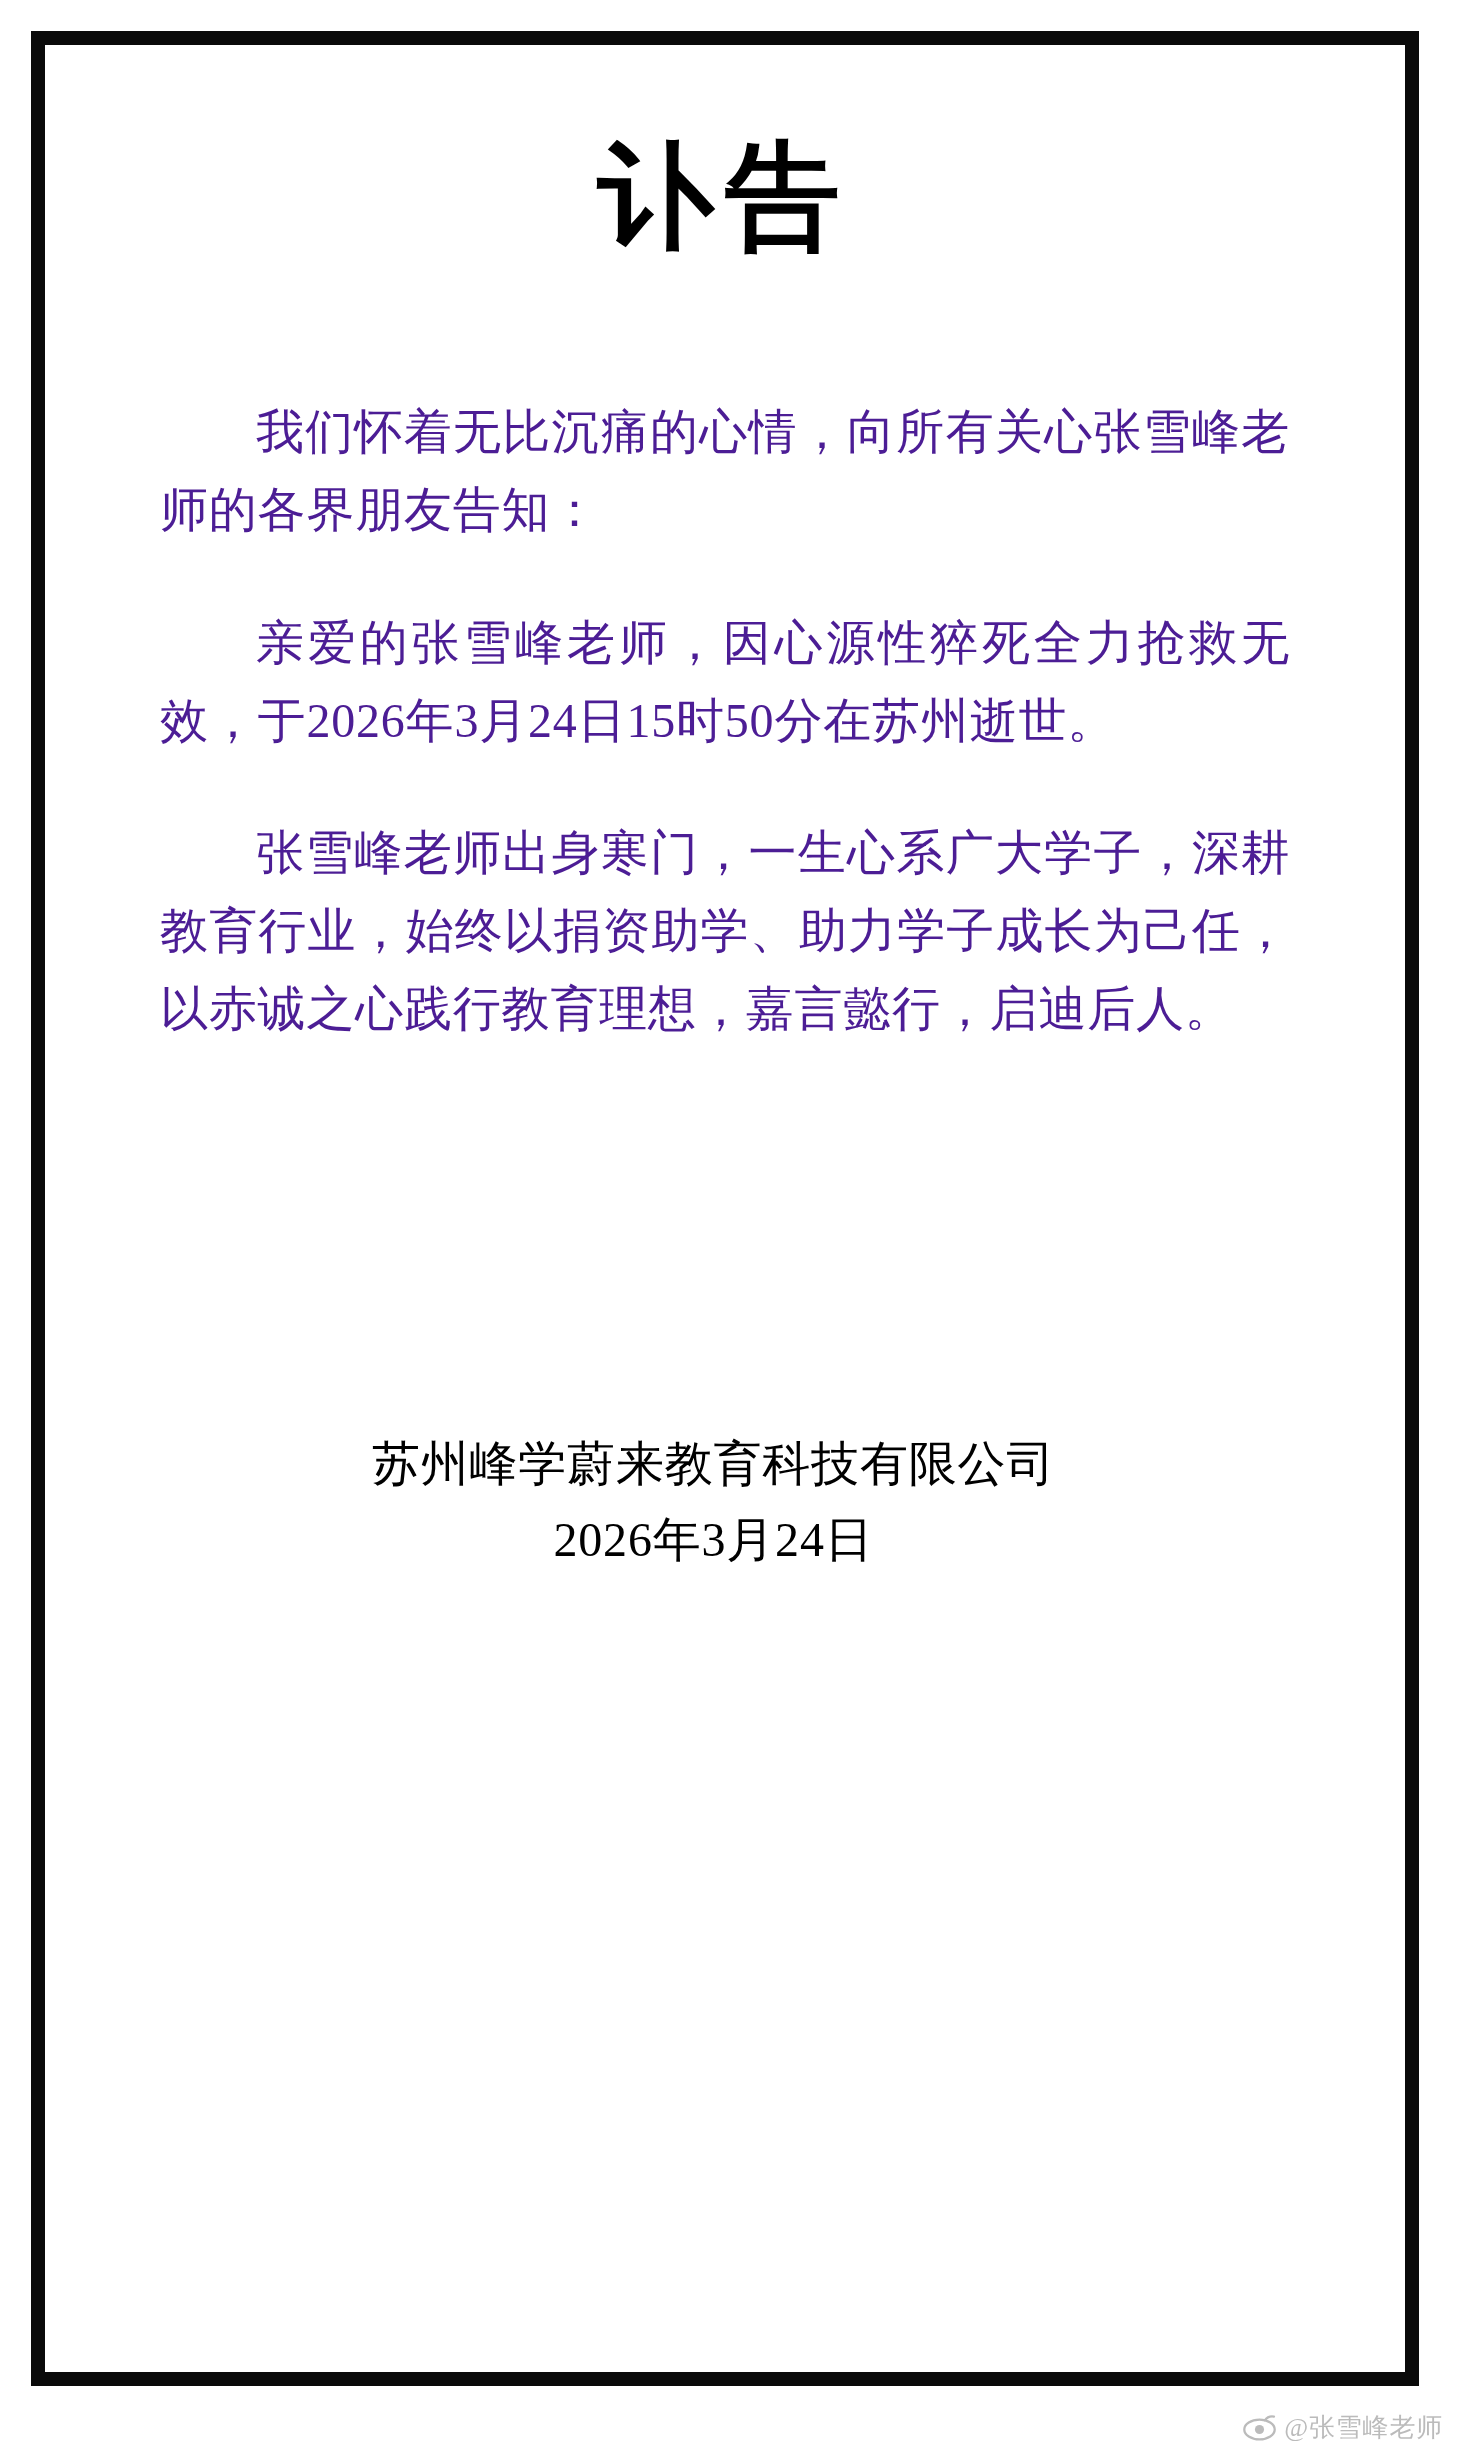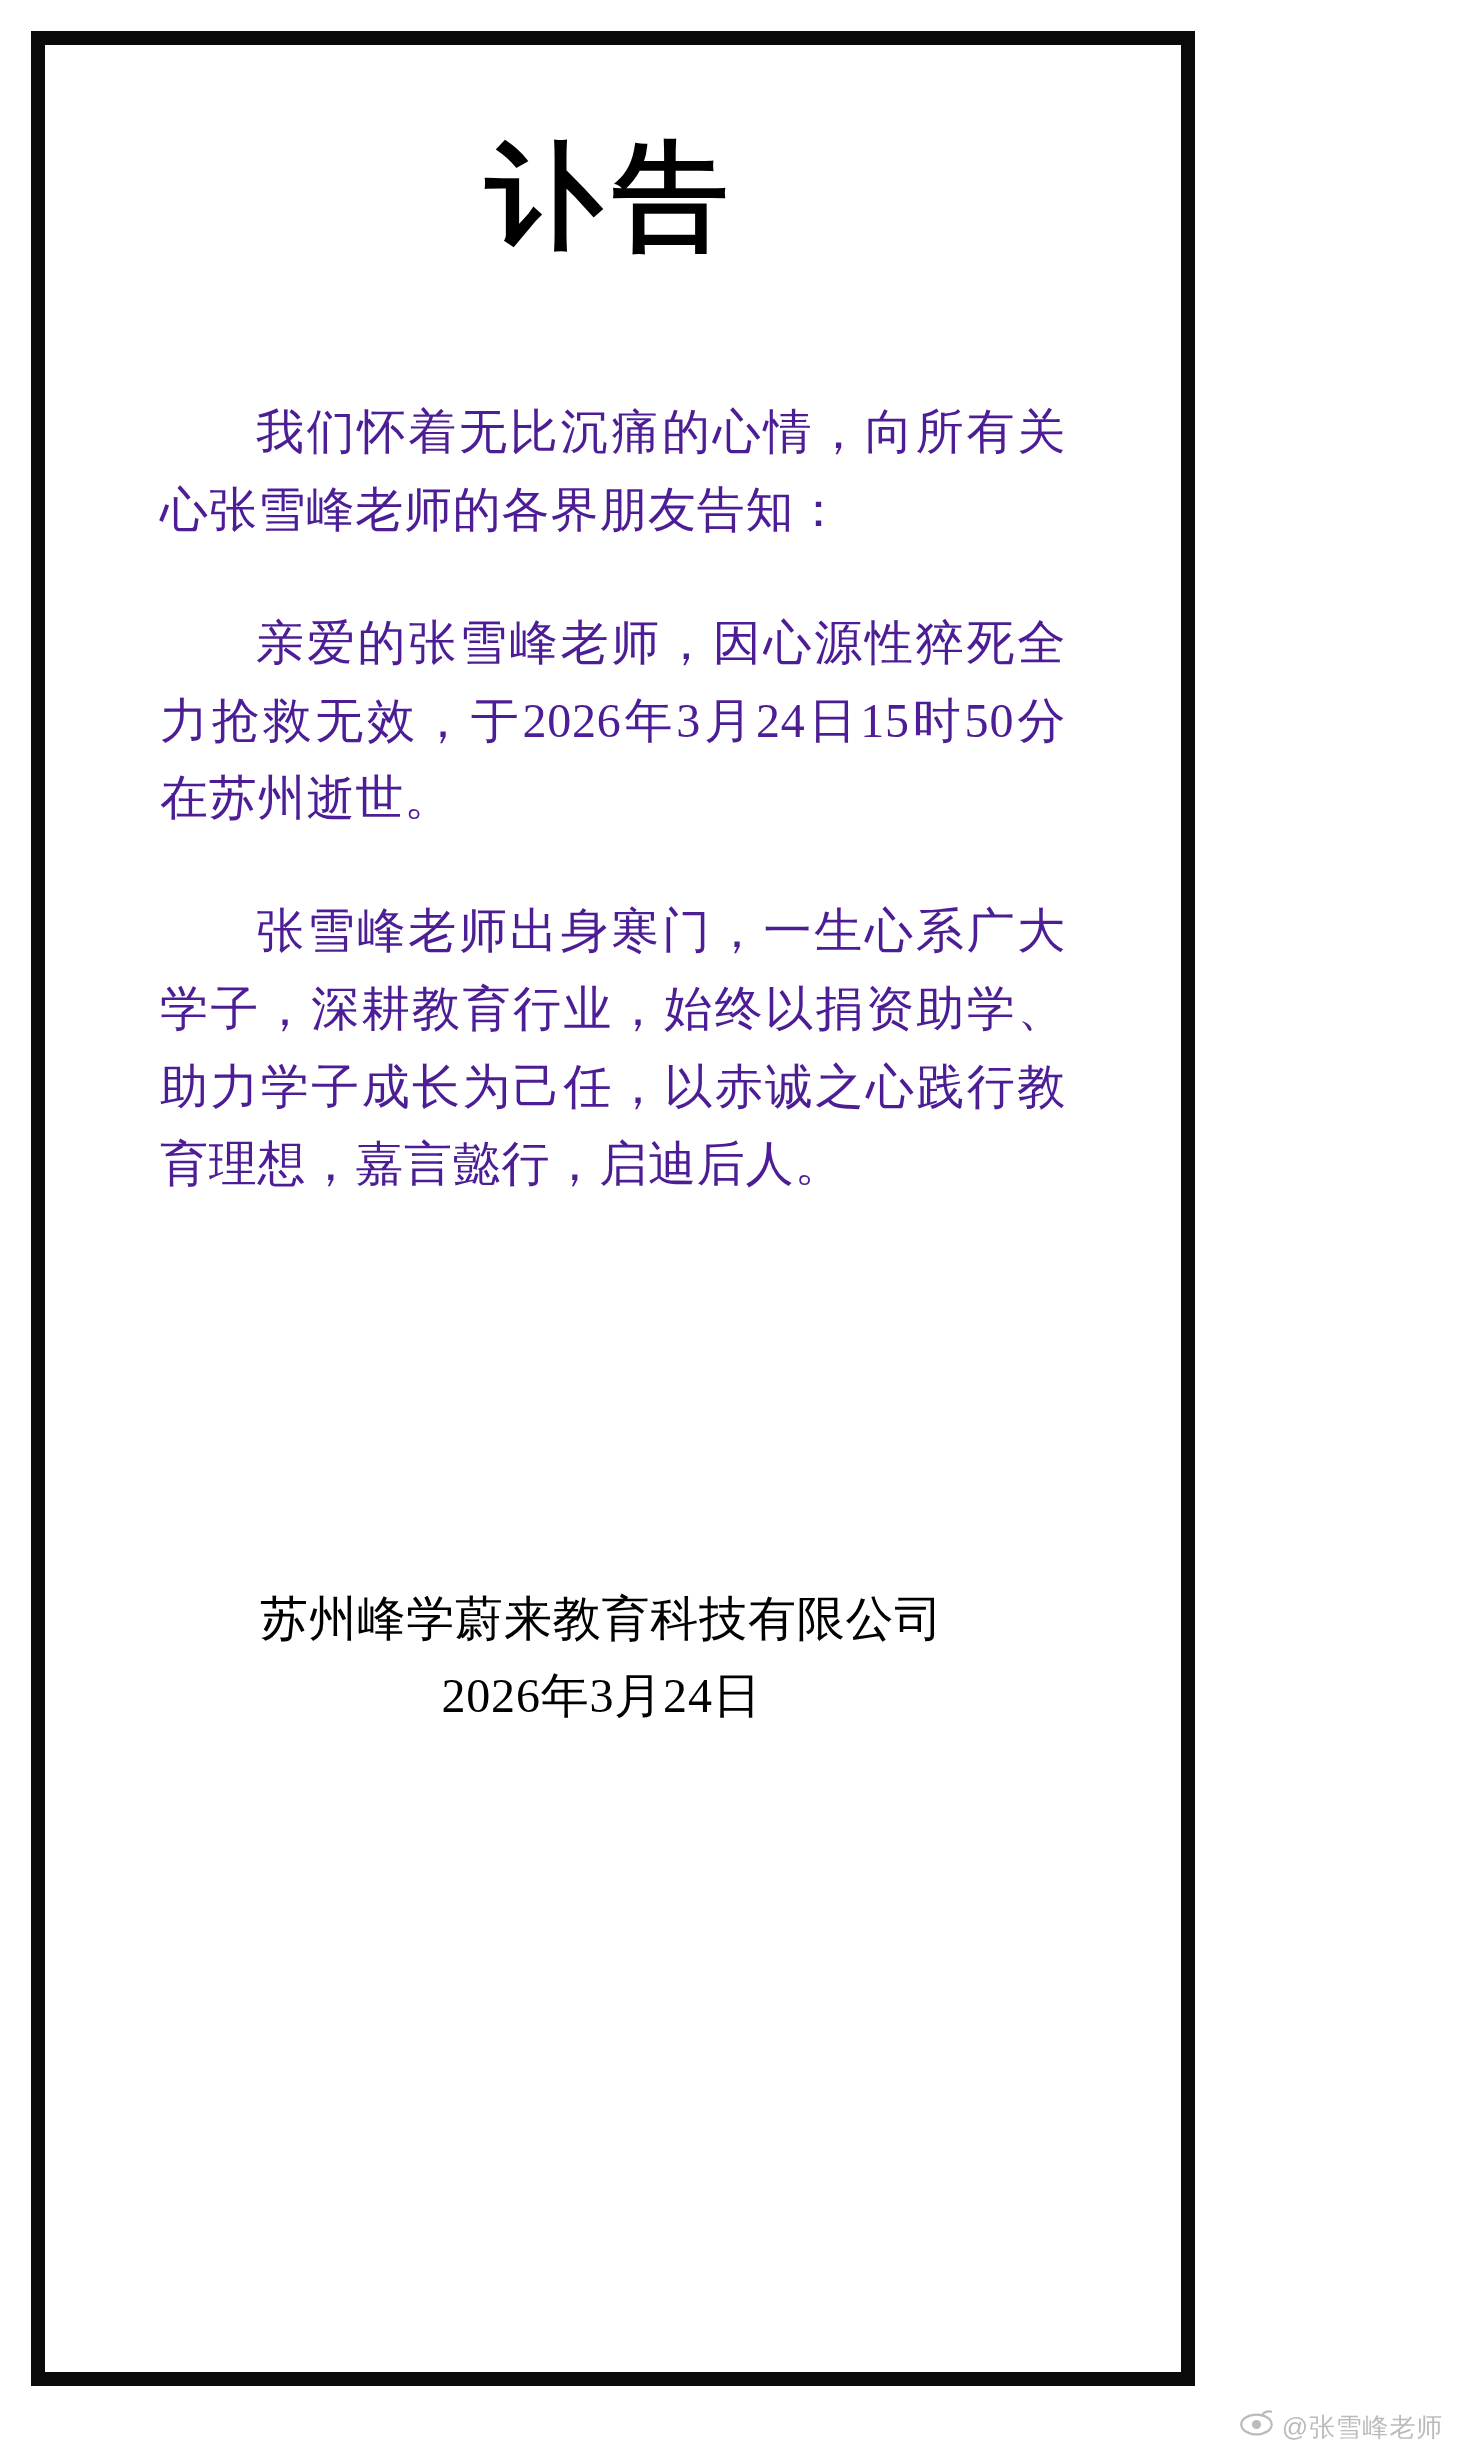--- a/index.html
+++ b/index.html
@@ -14,21 +14,21 @@
     color: #000000;
     position: relative;
     overflow: hidden;
   }
 
   
   .notice-frame {
     position: absolute;
     left: 31px;
     top: 31px;
-    width: 1164px;
+    width: 1388px;
     height: 2355px;
     border: 14px solid #0a0a0a;
     box-sizing: border-box;
     background: #ffffff;
   }
 
   .notice-inner {
     position: absolute;
     left: 0;
     top: 0;
@@ -84,23 +84,24 @@
     display: block;
     padding-right: 23px;
   }
 
   
   .watermark {
     position: absolute;
     right: 34px;
     bottom: 17px;
     display: flex;
+    align-items: center;
     gap: 7.7px;
     color: #b8b8b8;
-    font-family: Liberation Sans, sans-serif;
+    font-family: Liberation Serif, serif;
     font-size: 26px;
     letter-spacing: 0.8px;
     opacity: 0.95;
   }
   .watermark .wb-eye {
     width: 35px;
     height: 26px;
     position: relative;
     display: inline-block;
   }

